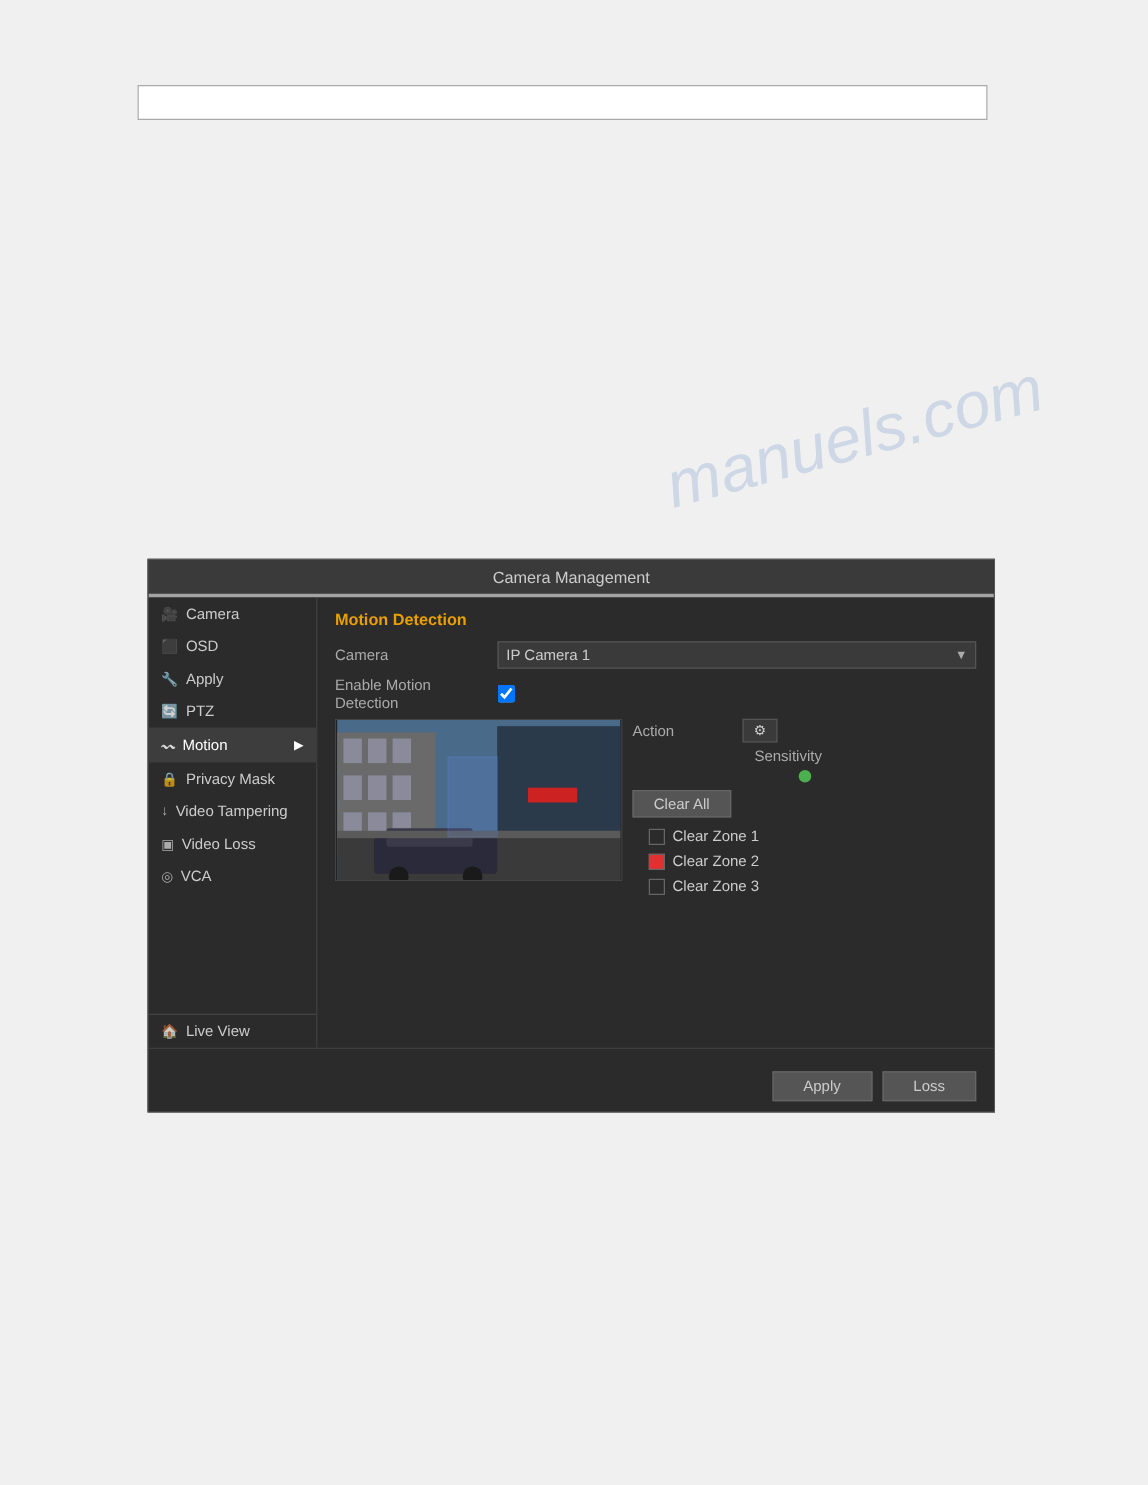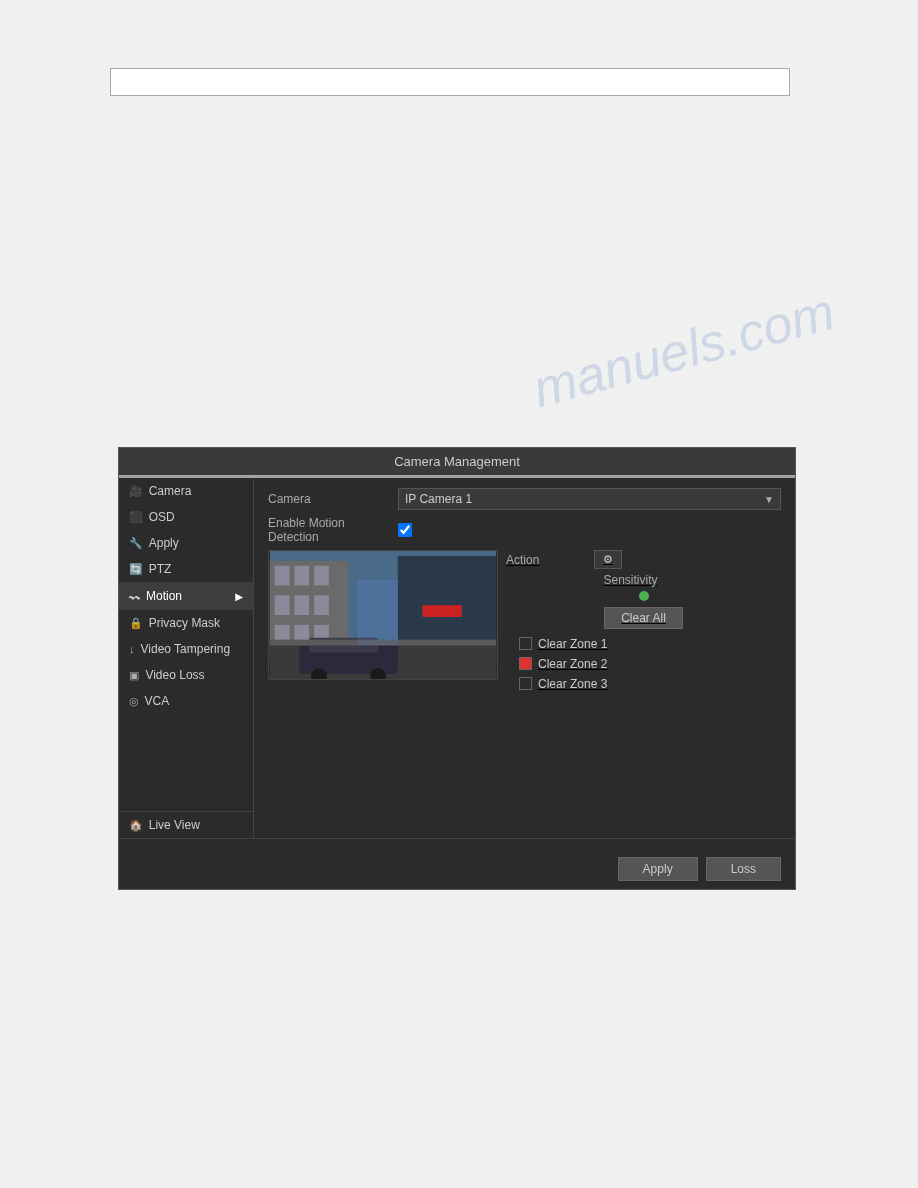--- a/index.html
+++ b/index.html
@@ -159,21 +159,20 @@
       width: 100%;
       height: 100%;
     }
 
     
     .right-panel {
       flex: 1;
       display: flex;
       flex-direction: column;
       gap: 4px;
-      text-decoration: underline;
     }
 
     .action-row {
       display: flex;
       align-items: center;
       gap: 8px;
     }
 
     .action-label {
       color: #aaa;
@@ -245,21 +244,21 @@
 
     .zone-list {
       display: flex;
       flex-direction: column;
       gap: 2px;
       margin-top: 2px;
     }
 
     .zone-item {
       display: flex;
-      align-items: flex-start;
+      align-items: flex-end;
       gap: 6px;
       color: #ccc;
       font-size: 12px;
       padding: 2px 13px;
     }
 
     .zone-checkbox {
       width: 13px;
       height: 13px;
       border: 1px solid #666;
@@ -370,20 +369,21 @@
       </div>
 
       <div class="sidebar-item" style="border-top:1px solid #444; margin-top: 80px;">
         <span class="icon">🏠</span>
         <span>Live View</span>
       </div>
     </div>
 
     <div class="content">
 
+      <div class="section-title">Motion Detection</div>
 
       <div class="form-row">
         <div class="form-label">Camera</div>
         <div class="form-value">
           <span>IP Camera 1</span>
           <span class="dropdown-arrow">▼</span>
         </div>
       </div>
 
       <div class="form-row">
@@ -438,21 +438,21 @@
           </div>
 
           <div class="sensitivity-row">
             <span class="sensitivity-label">Sensitivity</span>
             <div class="slider-track">
               <div class="slider-fill"></div>
               <div class="slider-thumb"></div>
             </div>
           </div>
 
-          <div style="display:flex; justify-content:center; margin-top:4px;">
+          <div style="display:flex; margin-top:4px;">
             <button class="clear-all-btn">Clear All</button>
           </div>
 
           <div class="zone-list">
 
             <div class="zone-item">
               <span class="zone-checkbox"></span>
               <span>Clear Zone 1</span>
             </div>
 

